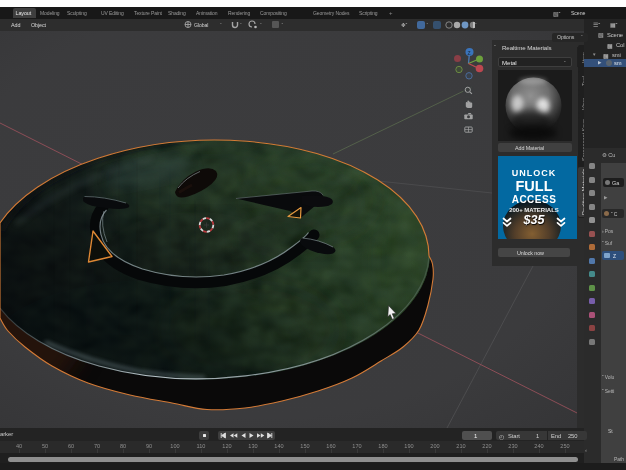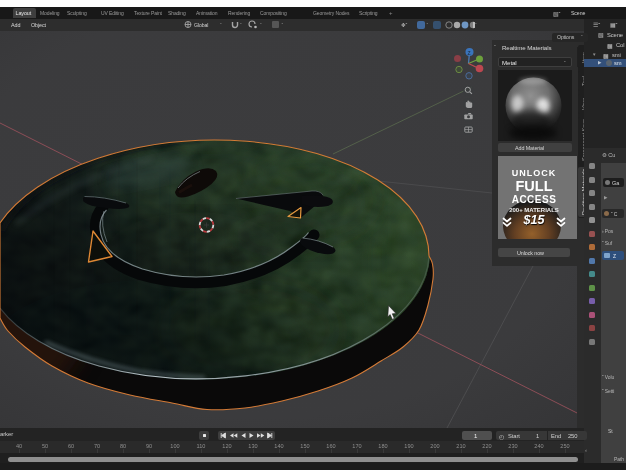--- a/index.html
+++ b/index.html
@@ -245,36 +245,36 @@
     <ellipse cx="19.5" cy="34" rx="6" ry="9" fill="#e4e4e4" opacity="0.75" style="filter:blur(2.5px)"></ellipse>
     <ellipse cx="45" cy="36" rx="6.5" ry="8" fill="#f2f2f2" opacity="0.85" style="filter:blur(2.5px)"></ellipse>
     <ellipse cx="35" cy="11" rx="14" ry="3.5" fill="#dcdcdc" opacity="0.35" style="filter:blur(2px)"></ellipse>
     <ellipse cx="33" cy="52" rx="20" ry="12" fill="#0e0e0e" opacity="0.7" style="filter:blur(3.5px)"></ellipse>
     <ellipse cx="35" cy="63" rx="24" ry="7" fill="#0a0a0a" opacity="0.9" style="filter:blur(3px)"></ellipse>
   </svg>
 
   <div class="abs" style="left:498px;top:143px;width:74px;height:8.5px;background:#404040;border-radius:2px;"></div>
   <div class="abs t" style="left:515px;top:144.5px;font-size:5.4px;color:#d5d5d5;">Add Material</div>
 
-  <div class="abs" style="left:498px;top:156px;width:84px;height:83px;background:#737373;overflow:hidden;">
+  <div class="abs" style="left:498px;top:156px;width:84px;height:83px;background:#0369a1;overflow:hidden;">
     <svg width="72" height="83" viewBox="0 0 72 83" style="position:absolute;left:0;top:0;">
       <defs>
         <radialGradient id="barrel" cx="50%" cy="65%" r="60%">
           <stop offset="0%" stop-color="#9a5d1e"></stop>
           <stop offset="50%" stop-color="#603614"></stop>
           <stop offset="100%" stop-color="#0b0b0b"></stop>
         </radialGradient>
       </defs>
       <ellipse cx="34" cy="70" rx="29" ry="26" fill="url(#barrel)" opacity="0.85"></ellipse>
     </svg>
     <div class="abs" style="left:0;top:12px;width:72px;text-align:center;color:#fff;font-size:9px;font-weight:bold;letter-spacing:1px;">UNLOCK</div>
     <div class="abs" style="left:0;top:22px;width:72px;text-align:center;color:#fff;font-size:14.5px;font-weight:bold;">FULL</div>
     <div class="abs" style="left:0;top:38px;width:72px;text-align:center;color:#fff;font-size:10px;font-weight:bold;letter-spacing:0.5px;">ACCESS</div>
     <div class="abs" style="left:0;top:51px;width:72px;text-align:center;color:#f0f0f0;font-size:6px;font-weight:bold;">200+ MATERIALS</div>
-    <div class="abs" style="left:0;top:57px;width:72px;text-align:center;color:#fff;font-size:12.5px;font-weight:bold;font-style:italic;text-shadow:0.5px 0.5px 1px #000;">$15</div>
+    <div class="abs" style="left:0;top:57px;width:72px;text-align:center;color:#fff;font-size:12.5px;font-weight:bold;font-style:italic;text-shadow:0.5px 0.5px 1px #000;">$35</div>
     <svg width="72" height="83" viewBox="0 0 72 83" style="position:absolute;left:0;top:0;">
       <g stroke="#fff" stroke-width="1.7" fill="none" stroke-linecap="round" stroke-linejoin="round">
         <path d="M5.5,62.5 L9,65.5 L12.5,62.5"></path>
           <path d="M5.5,66.8 L9,69.8 L12.5,66.8"></path>
         <path d="M59.5,62.5 L63,65.5 L66.5,62.5"></path>
           <path d="M59.5,66.8 L63,69.8 L66.5,66.8"></path>
       </g>
     </svg>
   </div>
 

